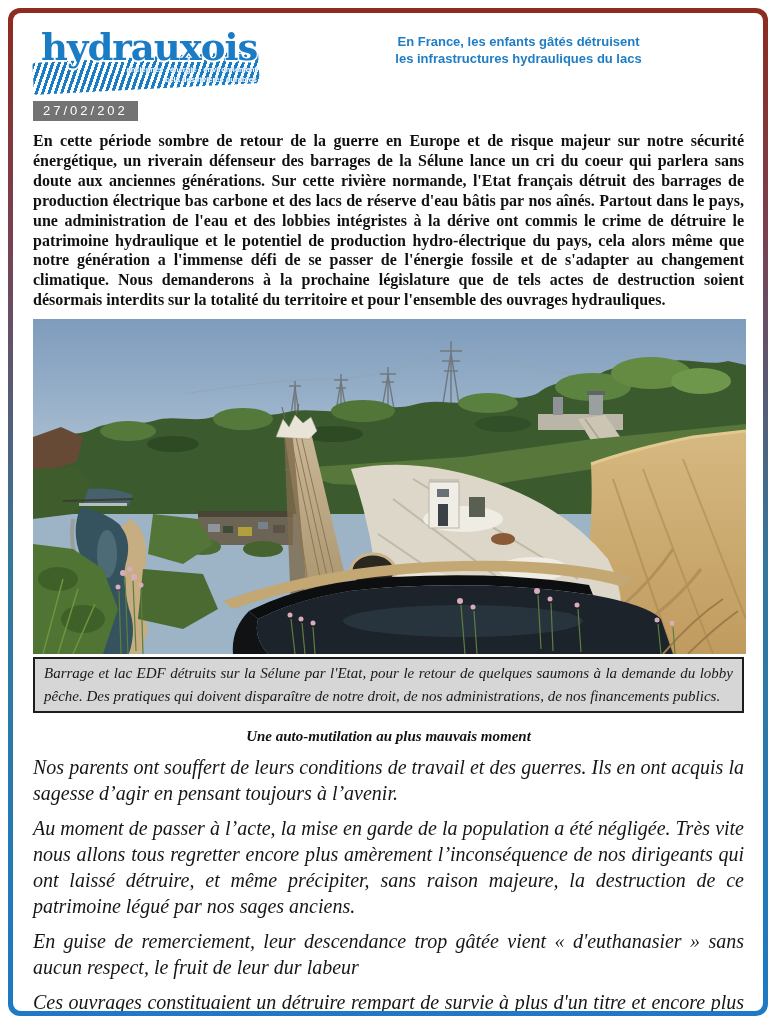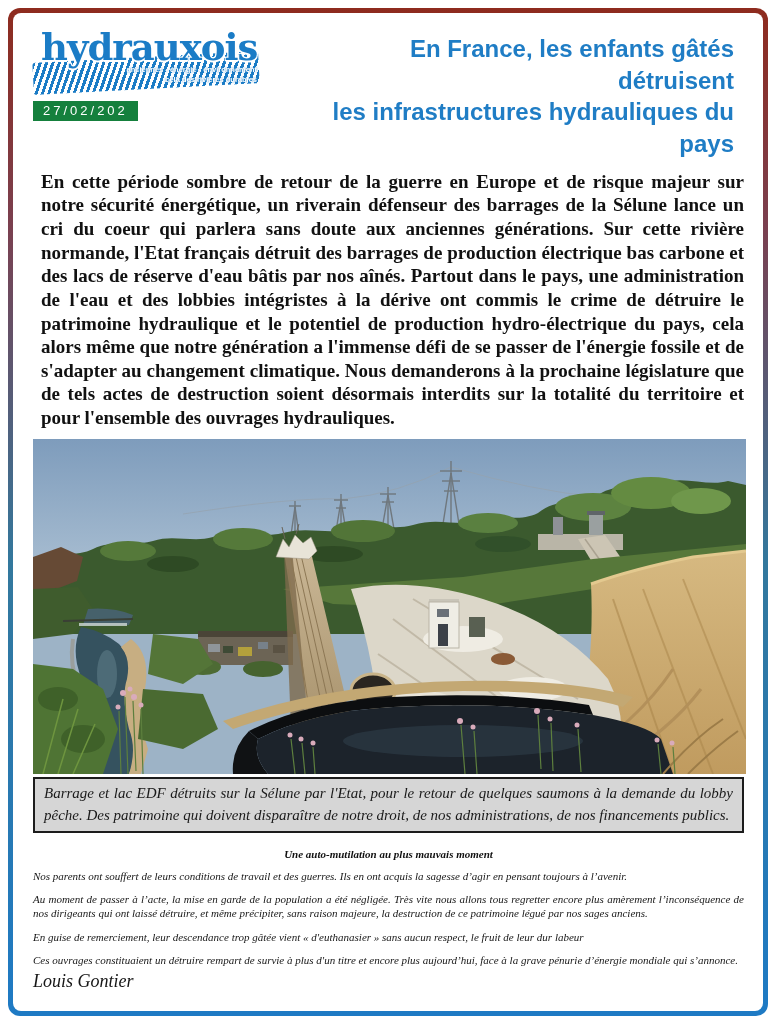--- a/index.html
+++ b/index.html
@@ -17,41 +17,41 @@
   .logo{position:relative;width:228px;height:62px;}
   .logo-band{position:absolute;left:0;bottom:2px;width:226px;height:32px;
       background:repeating-linear-gradient(112deg,#1b7cc6 0px,#1b7cc6 3px,#ffffff 3px,#ffffff 6px);
       transform:rotate(-3deg);border-radius:3px;}
   .logo-word{position:absolute;left:8px;top:-4px;font-family:"DejaVu Serif",serif;
       font-weight:bold;font-size:37px;letter-spacing:-1px;color:#1b7cc6;white-space:nowrap;
       text-shadow:-1px -1px 0 #fff,1px -1px 0 #fff,-1px 1px 0 #fff,1px 1px 0 #fff,0 2px 0 #fff;}
   .logo-tag{position:absolute;right:4px;bottom:6px;text-align:right;color:#ffffff;
       font-family:"Liberation Sans",sans-serif;font-weight:bold;font-size:7.5px;line-height:1.35;
       text-shadow:0 0 2px #1b7cc6;}
-  .date-badge{display:inline-block;margin:10px 0 0 0;background:#15803d;color:#ffffff;
+  .date-badge{display:inline-block;margin:10px 0 0 0;background:#737373;color:#ffffff;
       font-family:"Liberation Sans",sans-serif;font-size:13px;letter-spacing:3px;
       padding:2px 10px 3px 10px;}
-  .title{flex:1;margin:4px 10px 0 30px;text-align:right;color:#1f7dc5;
-      font-family:"Liberation Sans",sans-serif;font-weight:bold;font-size:24px;line-height:1.32;}
+  .title{flex:1;margin:4px 10px 0 30px;text-align:center;color:#1f7dc5;
+      font-family:"Liberation Sans",sans-serif;font-weight:bold;font-size:13px;line-height:1.32;}
   .title span{display:block;}
 
   
-  .lead{margin:10px 0 0 8px;font-weight:bold;font-size:19px;line-height:1.245;
+  .lead{margin:10px 0 0 0;font-weight:bold;font-size:16px;line-height:1.245;
         text-align:justify;color:#111;}
 
   
   figure{margin:9px 0 0 0;}
   .photo{display:block;width:713px;height:335px;background:#9db3c6;}
   .caption{margin-top:3px;border:2px solid #1c1c1c;background:#d6d6d6;color:#1a1a1a;
       font-style:italic;font-size:15px;line-height:1.5;padding:3px 9px 4px 9px;text-align:justify;}
 
   
   .section-heading{margin:15px 0 2px 0;text-align:center;font-weight:bold;font-style:italic;
-      font-size:11px;color:#111;}
-  .body-p{margin:9px 0 0 0;font-style:italic;font-size:11px;line-height:1.3;
+      font-size:15px;color:#111;}
+  .body-p{margin:9px 0 0 0;font-style:italic;font-size:20px;line-height:1.3;
       text-align:justify;color:#161616;}
   .signature{margin:4px 2px 0 0;text-align:left;font-style:italic;font-size:18px;color:#161616;}
 </style>
 </head>
 <body>
 
 <div class="frame">
   <div class="inner">
 
     <header class="hdr">
@@ -61,21 +61,21 @@
           <div class="logo-word">hydrauxois</div>
           <div class="logo-tag">
             <span>anciennes - énergie - environnement</span><br>
             <span>cela des rivières durables</span>
           </div>
         </div>
         <div class="date-badge">27/02/202</div>
       </div>
       <h1 class="title">
         <span>En France, les enfants gâtés détruisent</span>
-        <span>les infrastructures hydrauliques du pays</span>
+        <span>les infrastructures hydrauliques du lacs</span>
       </h1>
     </header>
 
     <p class="lead">En cette période sombre de retour de la guerre en Europe et de risque majeur sur notre sécurité énergétique, un riverain défenseur des barrages de la Sélune lance un cri du coeur qui parlera sans doute aux anciennes générations. Sur cette rivière normande, l'Etat français détruit des barrages de production électrique bas carbone et des lacs de réserve d'eau bâtis par nos aînés. Partout dans le pays, une administration de l'eau et des lobbies intégristes à la dérive ont commis le crime de détruire le patrimoine hydraulique et le potentiel de production hydro-électrique du pays, cela alors même que notre génération a l'immense défi de se passer de l'énergie fossile et de s'adapter au changement climatique. Nous demanderons à la prochaine législature que de tels actes de destruction soient désormais interdits sur la totalité du territoire et pour l'ensemble des ouvrages hydrauliques.</p>
 
     <figure>
       <svg class="photo" viewBox="0 0 713 335" preserveAspectRatio="none" role="img">
         <defs>
           <linearGradient id="g-sky" x1="0" y1="0" x2="0" y2="1">
             <stop offset="0" stop-color="#7e9cbc"></stop>
@@ -269,21 +269,21 @@
             <circle cx="427" cy="282" r="3"></circle>
               <circle cx="440" cy="288" r="2.5"></circle>
               <circle cx="504" cy="272" r="3"></circle>
             <circle cx="517" cy="280" r="2.5"></circle>
               <circle cx="544" cy="286" r="2.5"></circle>
             <circle cx="624" cy="301" r="2.5"></circle>
               <circle cx="639" cy="304" r="2.5"></circle>
           </g>
         </g>
       </svg>
-      <figcaption class="caption">Barrage et lac EDF détruits sur la Sélune par l'Etat, pour le retour de quelques saumons à la demande du lobby pêche. Des patrimoine qui doivent disparaître de notre droit, de nos administrations, de nos financements publics.</figcaption>
+      <figcaption class="caption">Barrage et lac EDF détruits sur la Sélune par l'Etat, pour le retour de quelques saumons à la demande du lobby pêche. Des pratiques qui doivent disparaître de notre droit, de nos administrations, de nos financements publics.</figcaption>
     </figure>
 
     <h2 class="section-heading">Une auto-mutilation au plus mauvais moment</h2>
 
     <p class="body-p">Nos parents ont souffert de leurs conditions de travail et des guerres. Ils en ont acquis la sagesse d’agir en pensant toujours à l’avenir.</p>
     <p class="body-p">Au moment de passer à l’acte, la mise en garde de la population a été négligée. Très vite nous allons tous regretter encore plus amèrement l’inconséquence de nos dirigeants qui ont laissé détruire, et même précipiter, sans raison majeure, la destruction de ce patrimoine légué par nos sages anciens.</p>
     <p class="body-p">En guise de remerciement, leur descendance trop gâtée vient « d'euthanasier » sans aucun respect, le fruit de leur dur labeur</p>
     <p class="body-p">Ces ouvrages constituaient un détruire rempart de survie à plus d'un titre et encore plus aujourd’hui, face à la grave pénurie d’énergie mondiale qui s’annonce.</p>
 
     <p class="signature">Louis Gontier</p>

